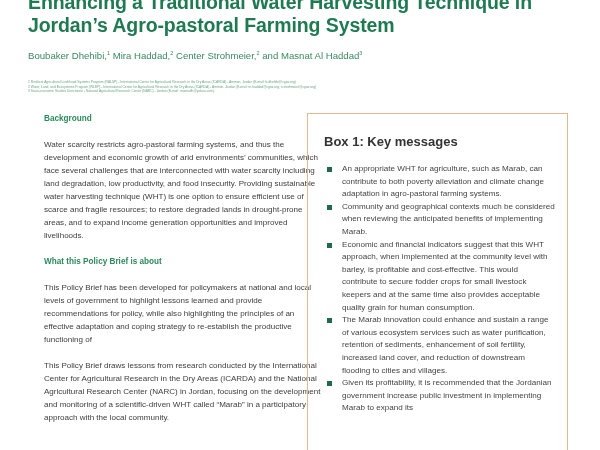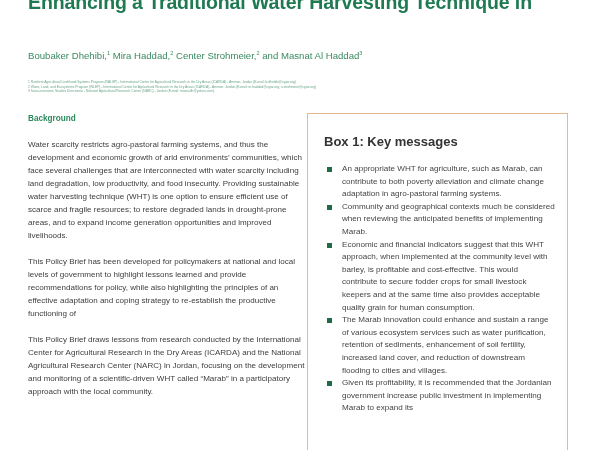--- a/index.html
+++ b/index.html
@@ -16,21 +16,21 @@
   .authors {
     position: absolute; left: 28px; top: 50px; margin: 0;
     font-size: 9.6px; color: #3a8a62; white-space: nowrap;
   }
   .authors sup { font-size: 5.5px; vertical-align: 4px; }
   .affils {
     position: absolute; left: 28px; top: 80px; margin: 0;
     font-size: 3.3px; line-height: 4.6px; color: #6aa688; white-space: nowrap;
   }
   .left-col {
-    position: absolute; left: 28px; top: 112px; width: 280px;
+    position: absolute; left: 44px; top: 112px; width: 280px;
     font-size: 8.05px; line-height: 13px; color: #3d3d3d;
   }
   .section-head {
     font-size: 8.2px; font-weight: bold; color: #2b8a5c; margin: 0 0 13px 0;
     line-height: 13px;
   }
   .para { margin: 0 0 13px 0; }
   .box {
     position: absolute; left: 307px; top: 113px; width: 261px; height: 360px;
     border: 1.5px solid #e6b98c; box-sizing: border-box;
@@ -47,38 +47,40 @@
   .bullet {
     position: absolute; left: 3px; top: 4px; width: 5px; height: 5px;
     background: #1f6b45;
   }
 </style>
 </head>
 <body>
 
 <h1 class="title">
   <span>Enhancing a Traditional Water Harvesting Technique in</span><br>
+  <span>Jordan’s Agro-pastoral Farming System</span>
 </h1>
 
 <p class="authors">
   <span>Boubaker Dhehibi,</span><sup>1</sup>
   <span>Mira Haddad,</span><sup>2</sup>
   <span>Center Strohmeier,</span><sup>2</sup>
   <span>and Masnat Al Haddad</span><sup>3</sup>
 </p>
 
 <div class="affils">
   <div>1 Resilient Agricultural Livelihood Systems Program (RALSP) - International Center for Agricultural Research in the Dry Areas (ICARDA) - Amman, Jordan (E-mail: b.dhehibi@cgiar.org)</div>
   <div>2 Water, Land, and Ecosystems Program (WLEP) - International Center for Agricultural Research in the Dry Areas (ICARDA) - Amman, Jordan (E-mail: m.haddad@cgiar.org; s.strohmeier@cgiar.org)</div>
   <div>3 Socio-economic Studies Directorate - National Agricultural Research Center (NARC) - Jordan (E-mail: masnatfh@yahoo.com).</div>
 </div>
 
 <div class="left-col">
   <p class="section-head">Background</p>
   <p class="para">Water scarcity restricts agro-pastoral farming systems, and thus the development and economic growth of arid environments’ communities, which face several challenges that are interconnected with water scarcity including land degradation, low productivity, and food insecurity. Providing sustainable water harvesting technique (WHT) is one option to ensure efficient use of scarce and fragile resources; to restore degraded lands in drought-prone areas, and to expand income generation opportunities and improved livelihoods.</p>
+  <p class="section-head">What this Policy Brief is about</p>
   <p class="para">This Policy Brief has been developed for policymakers at national and local levels of government to highlight lessons learned and provide recommendations for policy, while also highlighting the principles of an effective adaptation and coping strategy to re-establish the productive functioning of</p>
   <p class="para">This Policy Brief draws lessons from research conducted by the International Center for Agricultural Research in the Dry Areas (ICARDA) and the National Agricultural Research Center (NARC) in Jordan, focusing on the development and monitoring of a scientific-driven WHT called “Marab” in a participatory approach with the local community.</p>
 </div>
 
 <div class="box">
   <p class="box-title">Box 1: Key messages</p>
   <ul>
     <li><span class="bullet"></span><span>An appropriate WHT for agriculture, such as Marab, can contribute to both poverty alleviation and climate change adaptation in agro-pastoral farming systems.</span></li>
     <li><span class="bullet"></span><span>Community and geographical contexts much be considered when reviewing the anticipated benefits of implementing Marab.</span></li>
     <li><span class="bullet"></span><span>Economic and financial indicators suggest that this WHT approach, when implemented at the community level with barley, is profitable and cost-effective. This would contribute to secure fodder crops for small livestock keepers and at the same time also provides acceptable quality grain for human consumption.</span></li>

